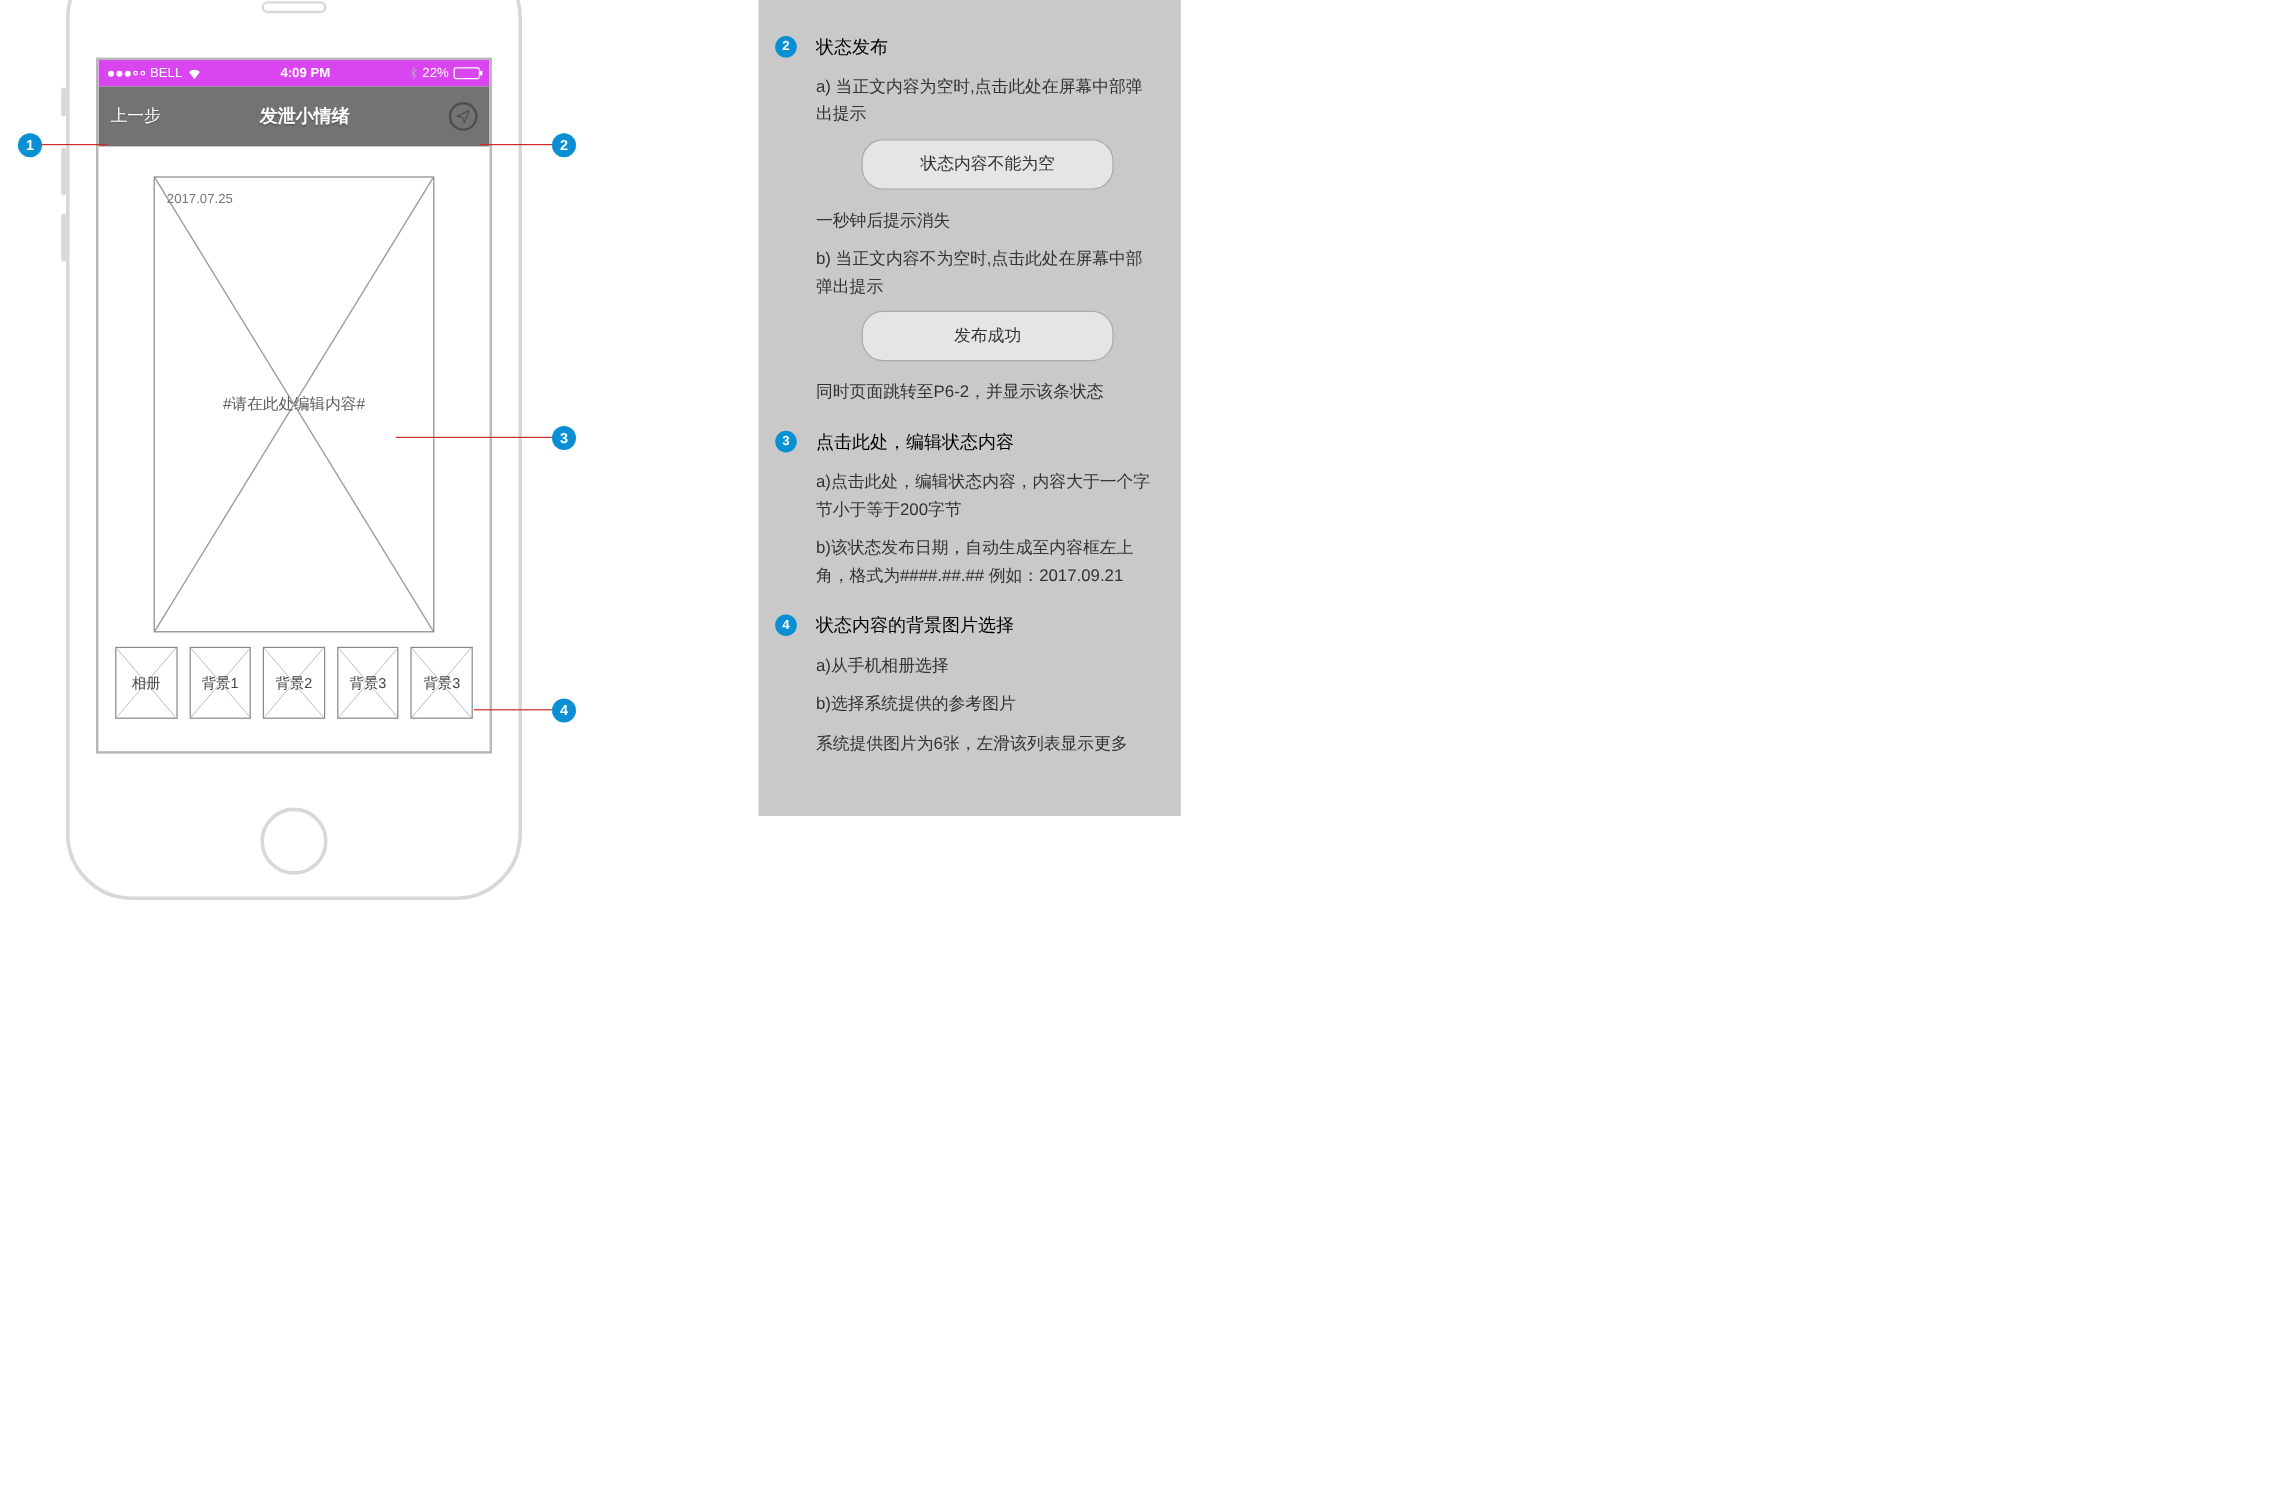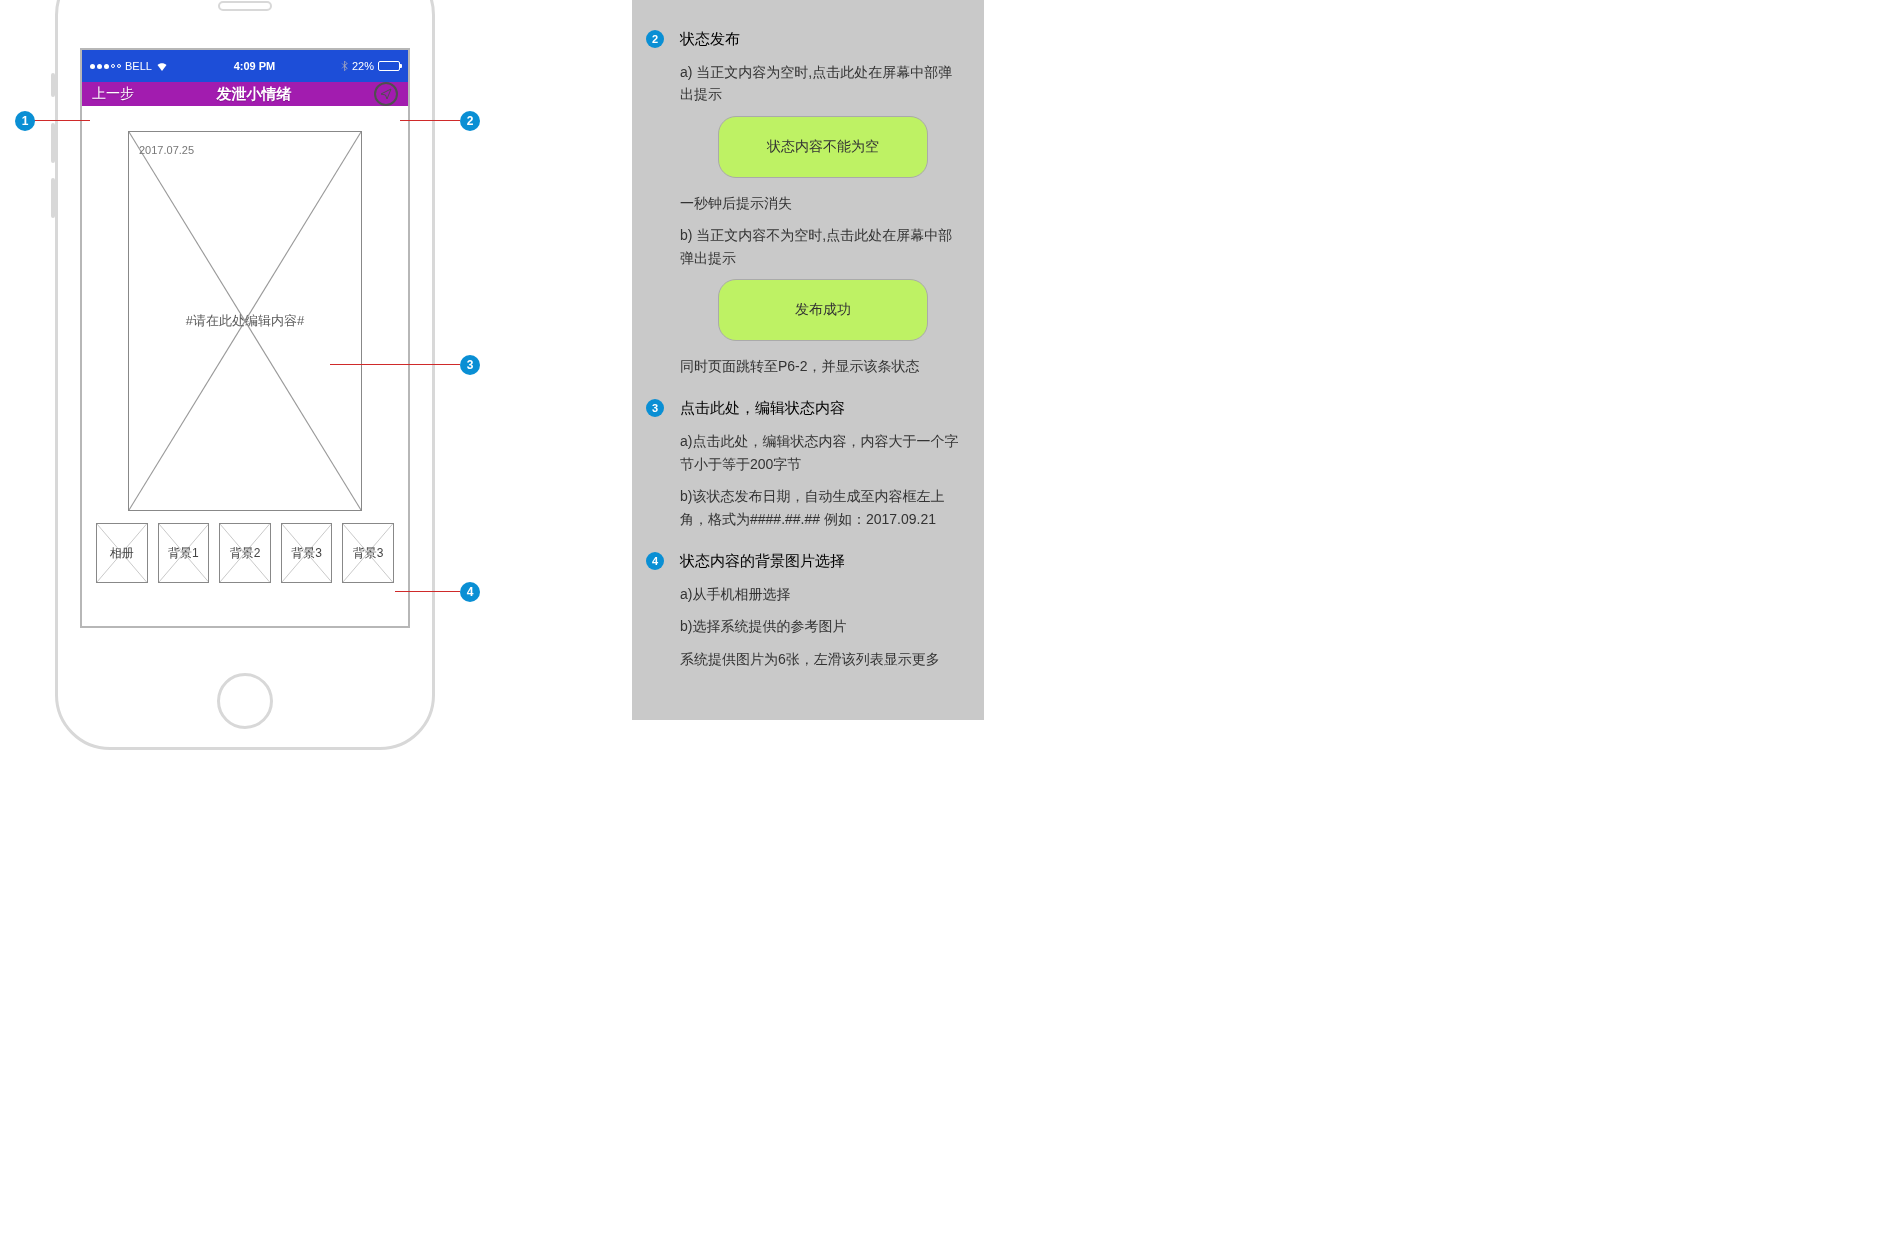--- a/index.html
+++ b/index.html
@@ -51,42 +51,42 @@
       left: 22px;
       top: 85px;
       width: 330px;
       height: 580px;
       border: 2px solid #b7b7b7;
       background: #fff;
       overflow: hidden;
     }
     
     .status-bar {
-      height: 32px;
-      background: #1d4ed8;
+      height: 22px;
+      background: #d946ef;
       color: #fff;
       font-size: 11px;
       display: flex;
       align-items: center;
       justify-content: space-between;
       padding: 0 8px;
     }
     .status-left, .status-right { display: flex; align-items: center; gap: 4px; }
     .dots { display: flex; gap: 2px; }
     .dot { width: 5px; height: 5px; border-radius: 50%; background: #fff; }
     .dot.empty { background: transparent; border: 1px solid #fff; width: 4px; height: 4px; }
     .wifi-icon { width: 12px; height: 10px; }
     .bt-icon { width: 7px; height: 11px; }
     .battery { width: 22px; height: 10px; border: 1px solid #fff; border-radius: 2px; position: relative; }
     .battery::after { content: ""; position: absolute; right: -3px; top: 2px; width: 2px; height: 4px; background: #fff; border-radius: 0 1px 1px 0; }
     .battery-fill { height: 100%; width: 22%; background: #fff; }
     
     .nav-bar {
-      height: 24px;
-      background: #a21caf;
+      height: 50px;
+      background: #737373;
       display: flex;
       align-items: center;
       justify-content: space-between;
       padding: 0 10px;
       color: #fff;
     }
     .nav-back { text-shadow: 0 1px 1px rgba(0,0,0,.2); font-size: 14px; }
     .nav-title { font-size: 15px; font-weight: 600; text-shadow: 0 1px 1px rgba(0,0,0,.2); }
     .send-icon-wrap {
       width: 24px; height: 24px; border: 2px solid #4f4f4f; border-radius: 50%;
@@ -163,24 +163,24 @@
       position: absolute; left: -4px; top: 0;
       width: 18px; height: 18px;
       background: #0a8fd4; color: #fff;
       border-radius: 50%;
       font-size: 11px; font-weight: bold;
       display: flex; align-items: center; justify-content: center;
     }
     .spec-title { font-weight: 400; font-size: 15px; margin-bottom: 12px; color: #000000; }
     .spec-body p { line-height: 1.6; margin-bottom: 10px; font-size: 14px; color: #333; }
     .pill {
-      background: #bef264;
+      background: #e5e5e5;
       border: 1px solid #aaa;
       border-radius: 18px;
-      padding: 21px 30px;
+      padding: 11px 30px;
       text-align: center;
       margin: 10px auto 14px;
       width: 210px;
       font-size: 14px;
       color: #333;
     }
     .faded-top {
       height: 8px;
     }
   </style>

